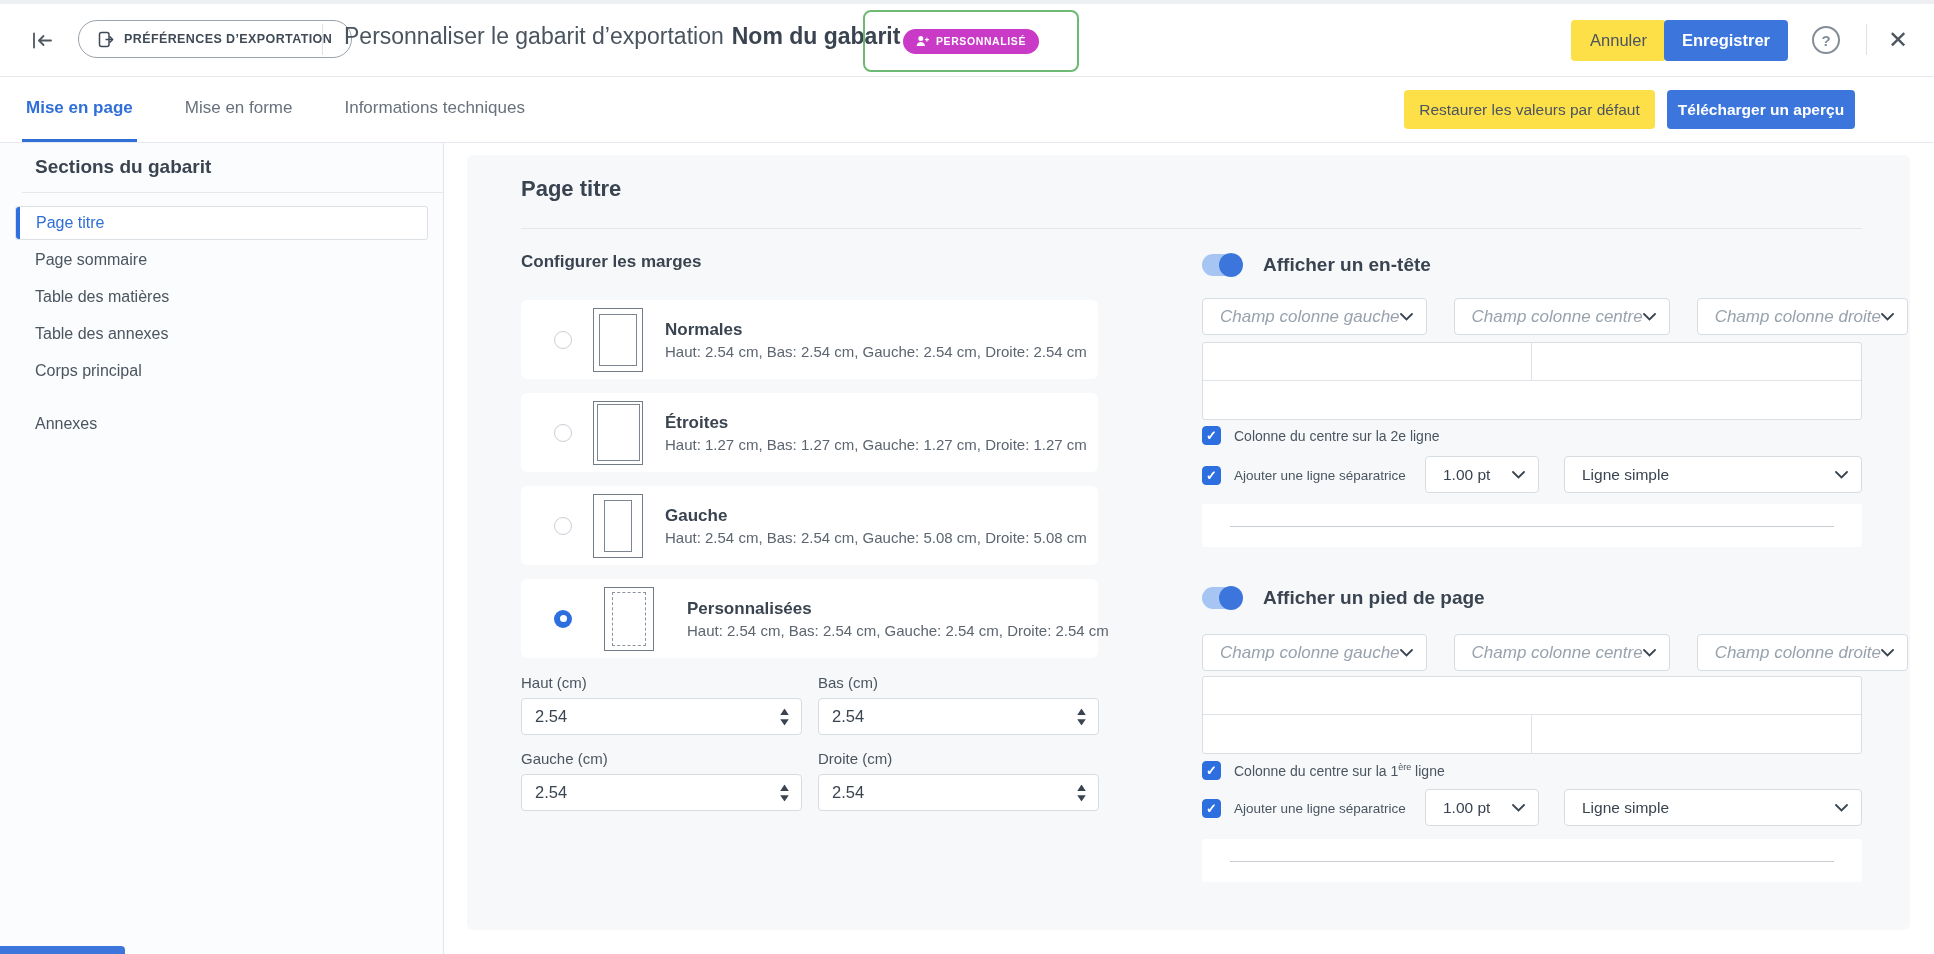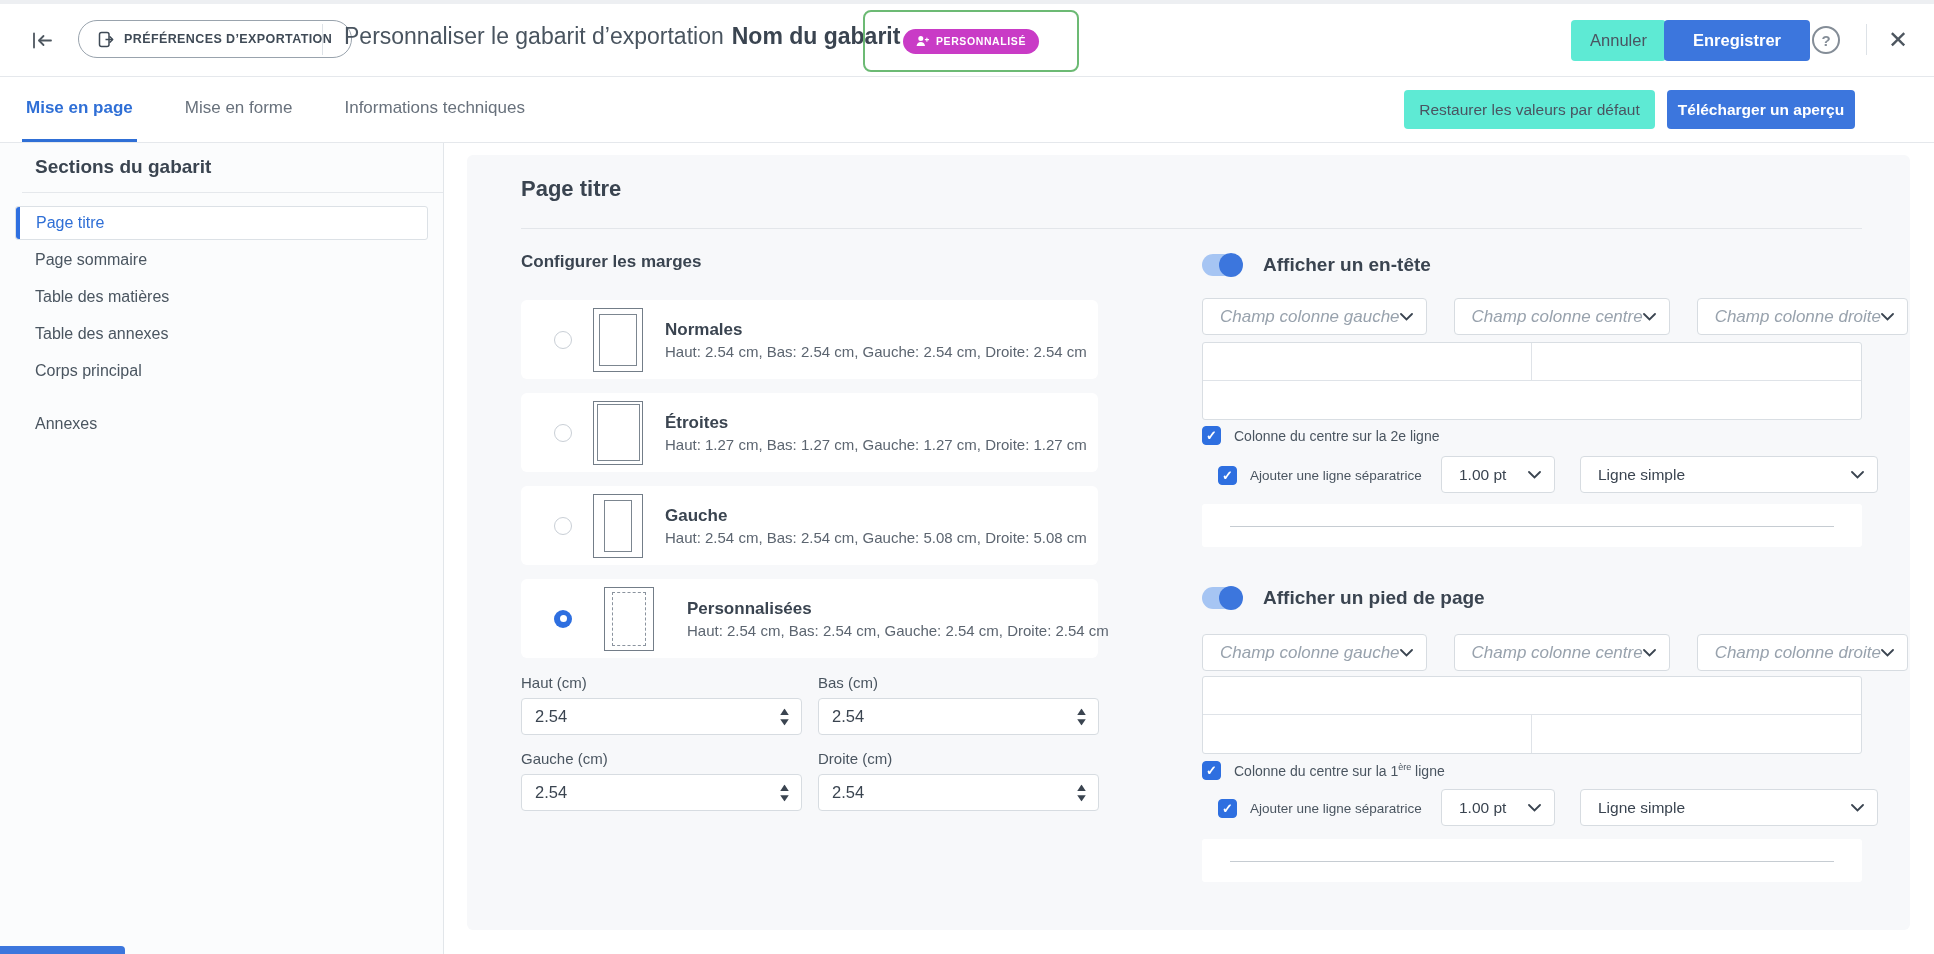--- a/index.html
+++ b/index.html
@@ -17,24 +17,24 @@
   .vdiv{position:absolute;width:1px;background:#dde2e7;}
   .vd1{left:322px;top:20px;height:31px;}
   .vd2{left:1866px;top:20px;height:31px;}
   .page-title{position:absolute;left:344px;top:19px;margin:0;font-size:23px;font-weight:400;color:#49545f;white-space:nowrap;}
   .page-title strong{color:#3a4450;font-weight:700;margin-left:8px;}
   .annotation-box{position:absolute;left:863px;top:6px;width:212px;height:58px;border:2px solid #6cba74;border-radius:8px;
     display:flex;align-items:center;justify-content:center;background:transparent;}
   .badge{display:inline-flex;align-items:center;gap:7px;height:25px;padding:0 13px;border-radius:13px;background:#c93bc6;
     color:#fff;font-size:10.5px;font-weight:700;letter-spacing:.6px;white-space:nowrap;}
   .btn{position:absolute;border:none;border-radius:4px;cursor:pointer;font-family:inherit;display:inline-flex;align-items:center;justify-content:center;white-space:nowrap;}
-  .btn-gray{background:#5eead4;color:#4a5461;}
+  .btn-gray{background:#fde047;color:#4a5461;}
   .btn-blue{background:#3c76dd;color:#fff;font-weight:600;}
   .cancel-btn{left:1571px;top:16px;width:95px;height:41px;font-size:16.5px;}
-  .save-btn{left:1664px;top:16px;width:146px;height:41px;font-size:16.5px;}
+  .save-btn{left:1664px;top:16px;width:124px;height:41px;font-size:16.5px;}
   .help-btn{left:1812px;top:22px;width:28px;height:28px;border:2px solid #848d97;border-radius:50%;background:#fff;
     color:#848d97;font-size:15px;font-weight:700;display:flex;align-items:center;justify-content:center;}
   .help-btn::after{content:"?";}
   .close-btn{left:1882px;top:20px;width:32px;height:32px;color:#4d565f;font-size:24px;display:flex;align-items:center;justify-content:center;}
   .close-btn::after{content:"✕";}
 
   
   .tabsbar{position:absolute;top:77px;left:0;right:0;height:65px;background:#fff;border-bottom:1px solid #e5e8ec;}
   .tabs{position:absolute;left:22px;top:0;height:100%;display:flex;}
   .tab{height:100%;display:flex;align-items:center;padding:0 4px;margin-right:44px;font-size:17px;color:#68717c;
@@ -104,21 +104,21 @@
   .prow{height:38px;box-sizing:border-box;display:flex;}
   .prow.bb{border-bottom:1px solid #dfe3e8;}
   .prow.split .pcell{width:50%;box-sizing:border-box;}
   .prow.split .pcell:first-child{border-right:1px solid #dfe3e8;}
   .cb-row{position:absolute;left:0;display:flex;align-items:center;gap:13px;font-size:14px;color:#4a5560;}
   .cb1-hdr{top:271px;} .cb1-ftr{top:606px;}
   .cb{width:19px;height:19px;border:1.5px solid #c9cfd6;border-radius:4px;background:#fff;box-sizing:border-box;flex:none;
     display:flex;align-items:center;justify-content:center;cursor:pointer;}
   .cb.checked{background:#2e6fe0;border-color:#2e6fe0;color:#fff;font-size:13px;font-weight:700;}
   .cb.checked::after{content:"✓";}
-  .sep-row{position:absolute;left:16px;right:0;height:38px;display:flex;align-items:center;gap:13px;font-size:13.5px;color:#4a5560;}
+  .sep-row{position:absolute;left:0;right:0;height:38px;display:flex;align-items:center;gap:13px;font-size:13.5px;color:#4a5560;}
   .sep-hdr{top:301px;} .sep-ftr{top:634px;}
   .sep-row .dd-width{position:absolute;left:223px;top:0;width:114px;}
   .sep-row .dd-style{position:absolute;left:362px;top:0;width:298px;}
   .sep-preview{position:absolute;left:0;right:0;height:43px;background:#fff;border-radius:3px;}
   .line-hdr{top:349px;} .line-ftr{top:684px;}
   .sep-preview .line{position:absolute;left:28px;right:28px;top:50%;height:1px;background:#c6ccd2;}
   sup{font-size:9px;}
 
   .scroll-thumb{position:absolute;left:0;bottom:0;width:125px;height:8px;background:#3c76dd;border-radius:0 4px 0 0;}
 </style>

